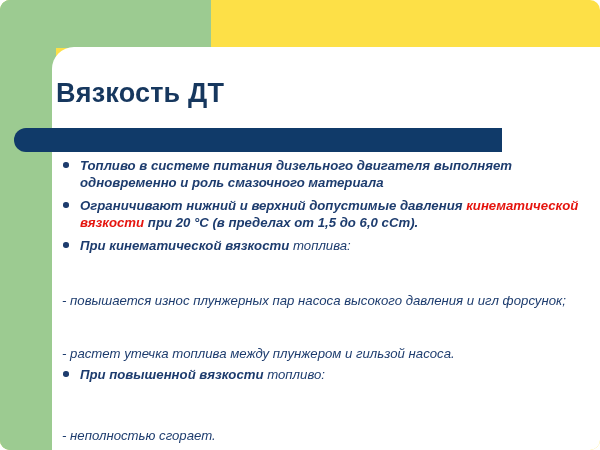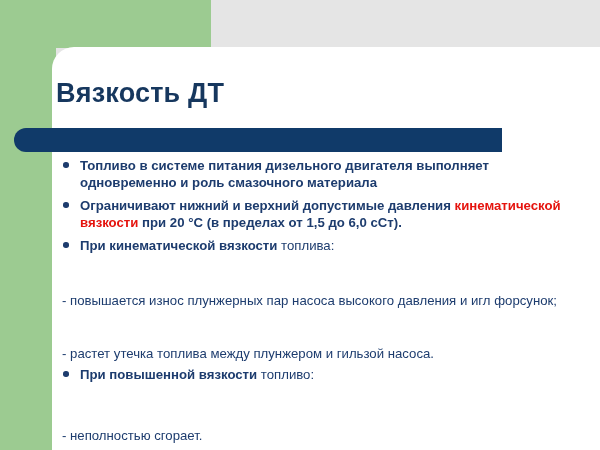--- a/index.html
+++ b/index.html
@@ -10,22 +10,23 @@
     width: 600px;
     height: 450px;
     background: #ffffff;
     font-family: "Liberation Sans", sans-serif;
     overflow: hidden;
   }
   .slide {
     position: relative;
     width: 600px;
     height: 450px;
-    background: #e5e5e5;
+    background: #fde047;
     overflow: hidden;
+    border-radius: 10px;
   }
   
   .green-top-block {
     position: absolute;
     left: 0;
     top: 0;
     width: 211px;
     height: 48px;
     background: #9ccb91;
   }
@@ -78,20 +79,21 @@
     background: #103a69;
     border-top-left-radius: 12px;
     border-bottom-left-radius: 12px;
   }
   
   .body-content {
     position: absolute;
     left: 0;
     top: 158px;
     width: 600px;
+    font-style: italic;
   }
   .line {
     position: relative;
     color: #1d3c6e;
     font-size: 13.2px;
     line-height: 16.6px;
   }
   
   .bullet-line {
     padding-left: 80px;

